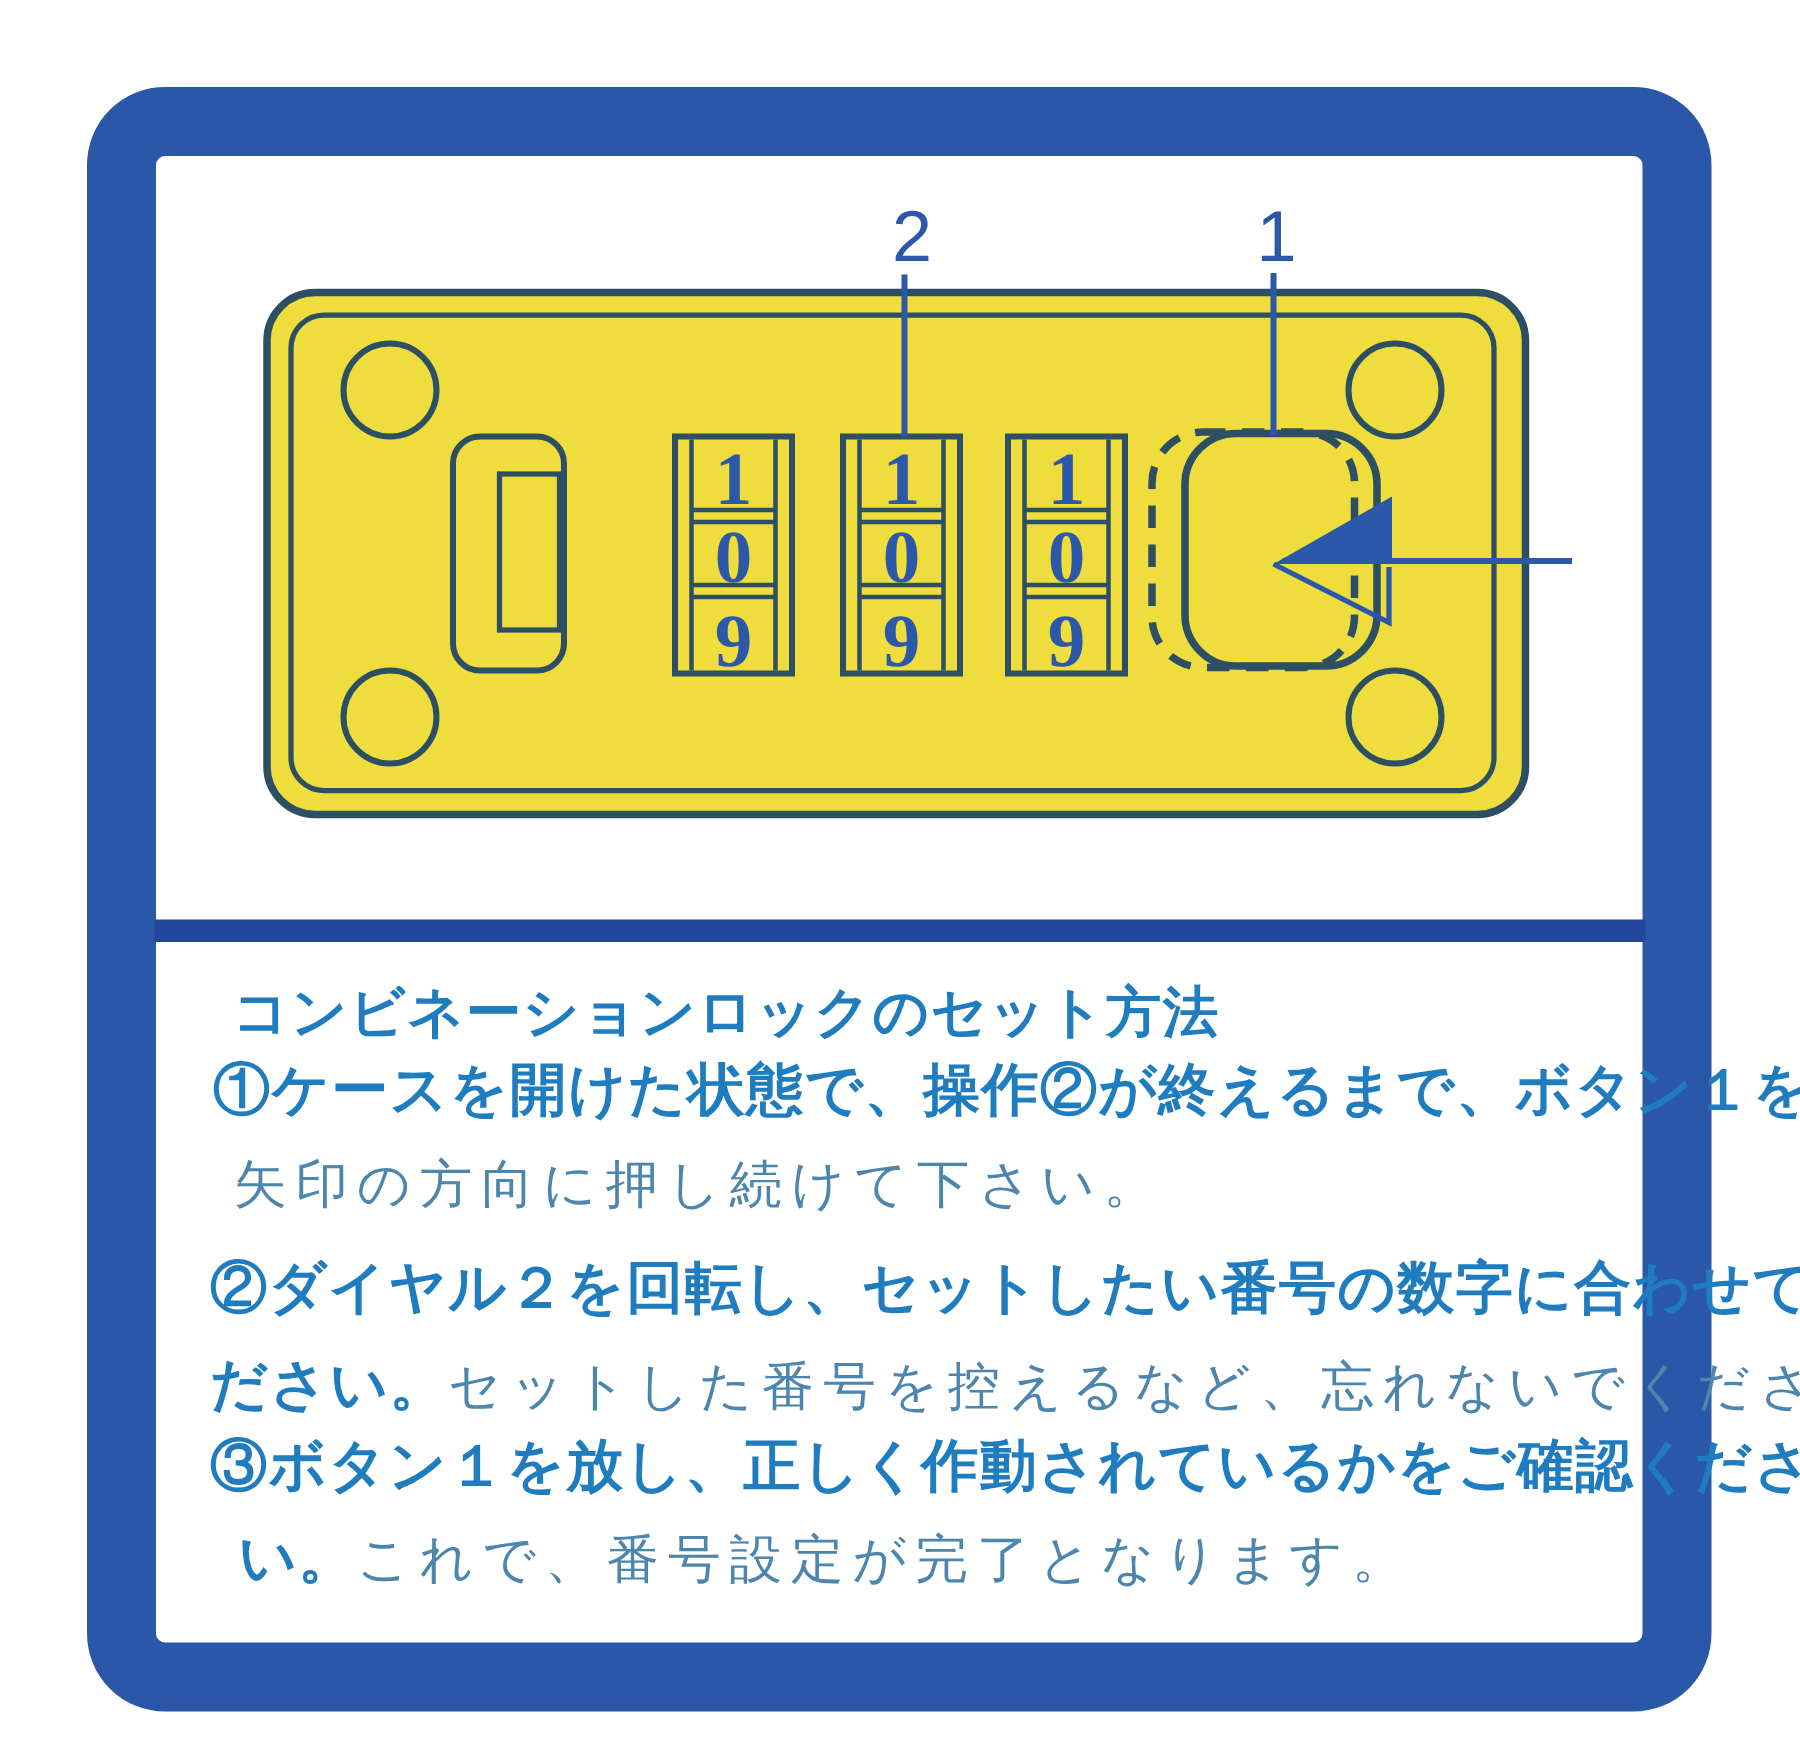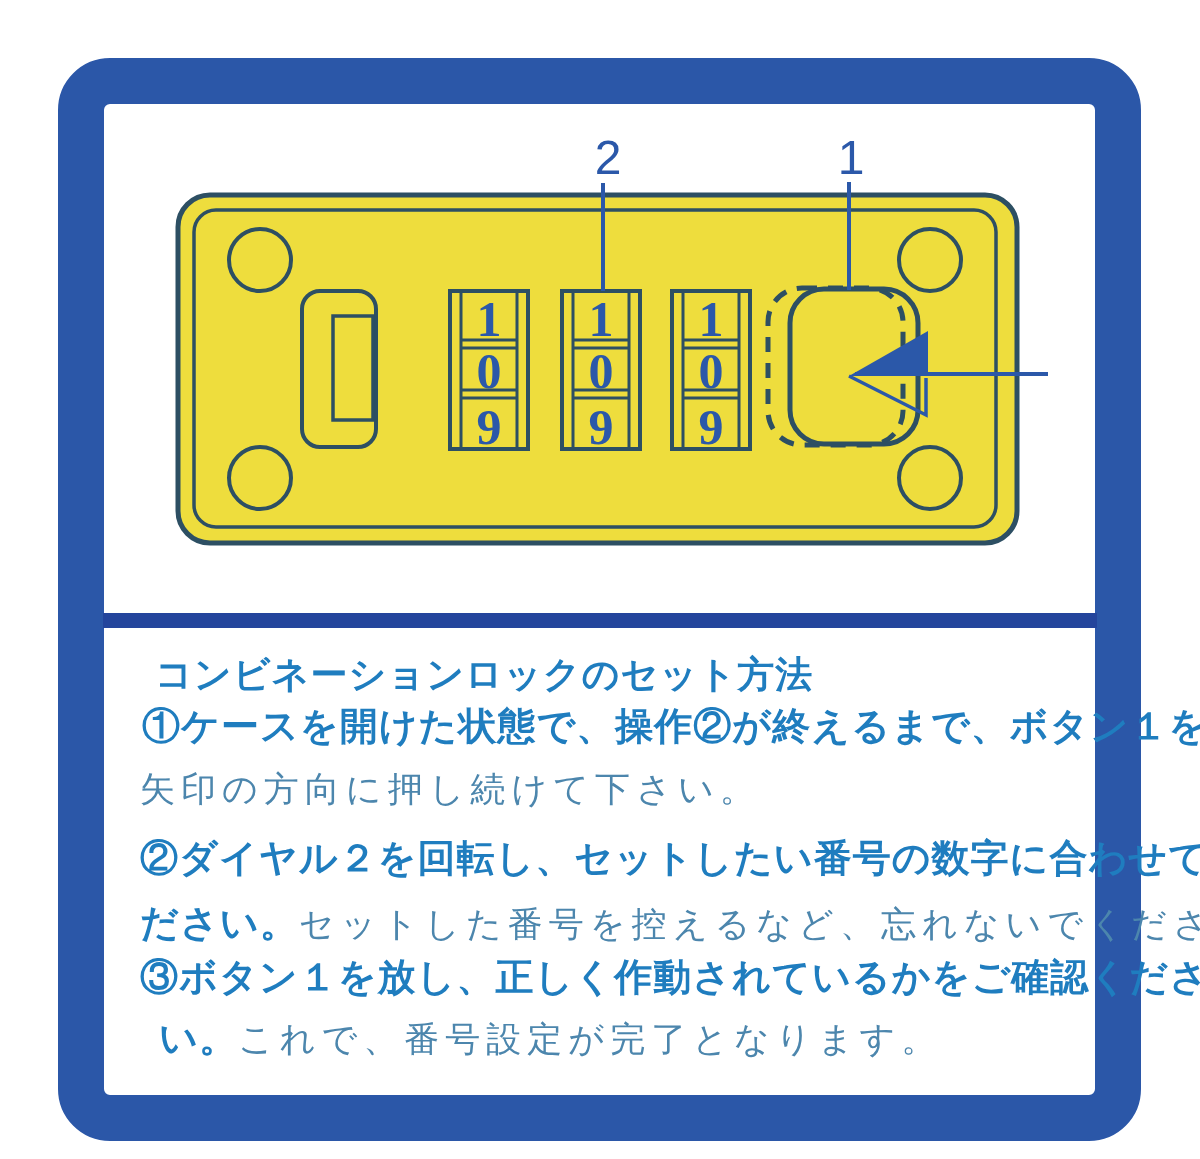--- a/index.html
+++ b/index.html
@@ -19,21 +19,21 @@
   .diagram-svg{position:absolute;left:0;top:0;}
   .text-panel{position:absolute;left:0;top:0;width:1100px;height:1159px;}
   .t-line{position:absolute;white-space:nowrap;}
   .t-title{
     left:155px;top:650px;font-size:37px;font-weight:600;color:#1f7dbf;
     letter-spacing:1px;
   }
   .seg-b{font-size:38px;font-weight:600;color:#1f7dbf;letter-spacing:1px;}
   .seg-r{font-size:35px;font-weight:400;color:#4c86ad;letter-spacing:6px;}
   .l-step1{left:142px;top:701px;}
-  .l-step1b{left:140px;top:766px;}
+  .l-step1b{left:156px;top:766px;}
   .l-step2{left:140px;top:833px;}
   .l-step2b{left:140px;top:898px;}
   .l-step3{left:140px;top:952px;}
   .l-step3b{left:140px;top:1013px;margin-left:19px;}
 </style>
 </head>
 <body>
 
 <div class="frame"></div>
 <div class="divider"></div>

